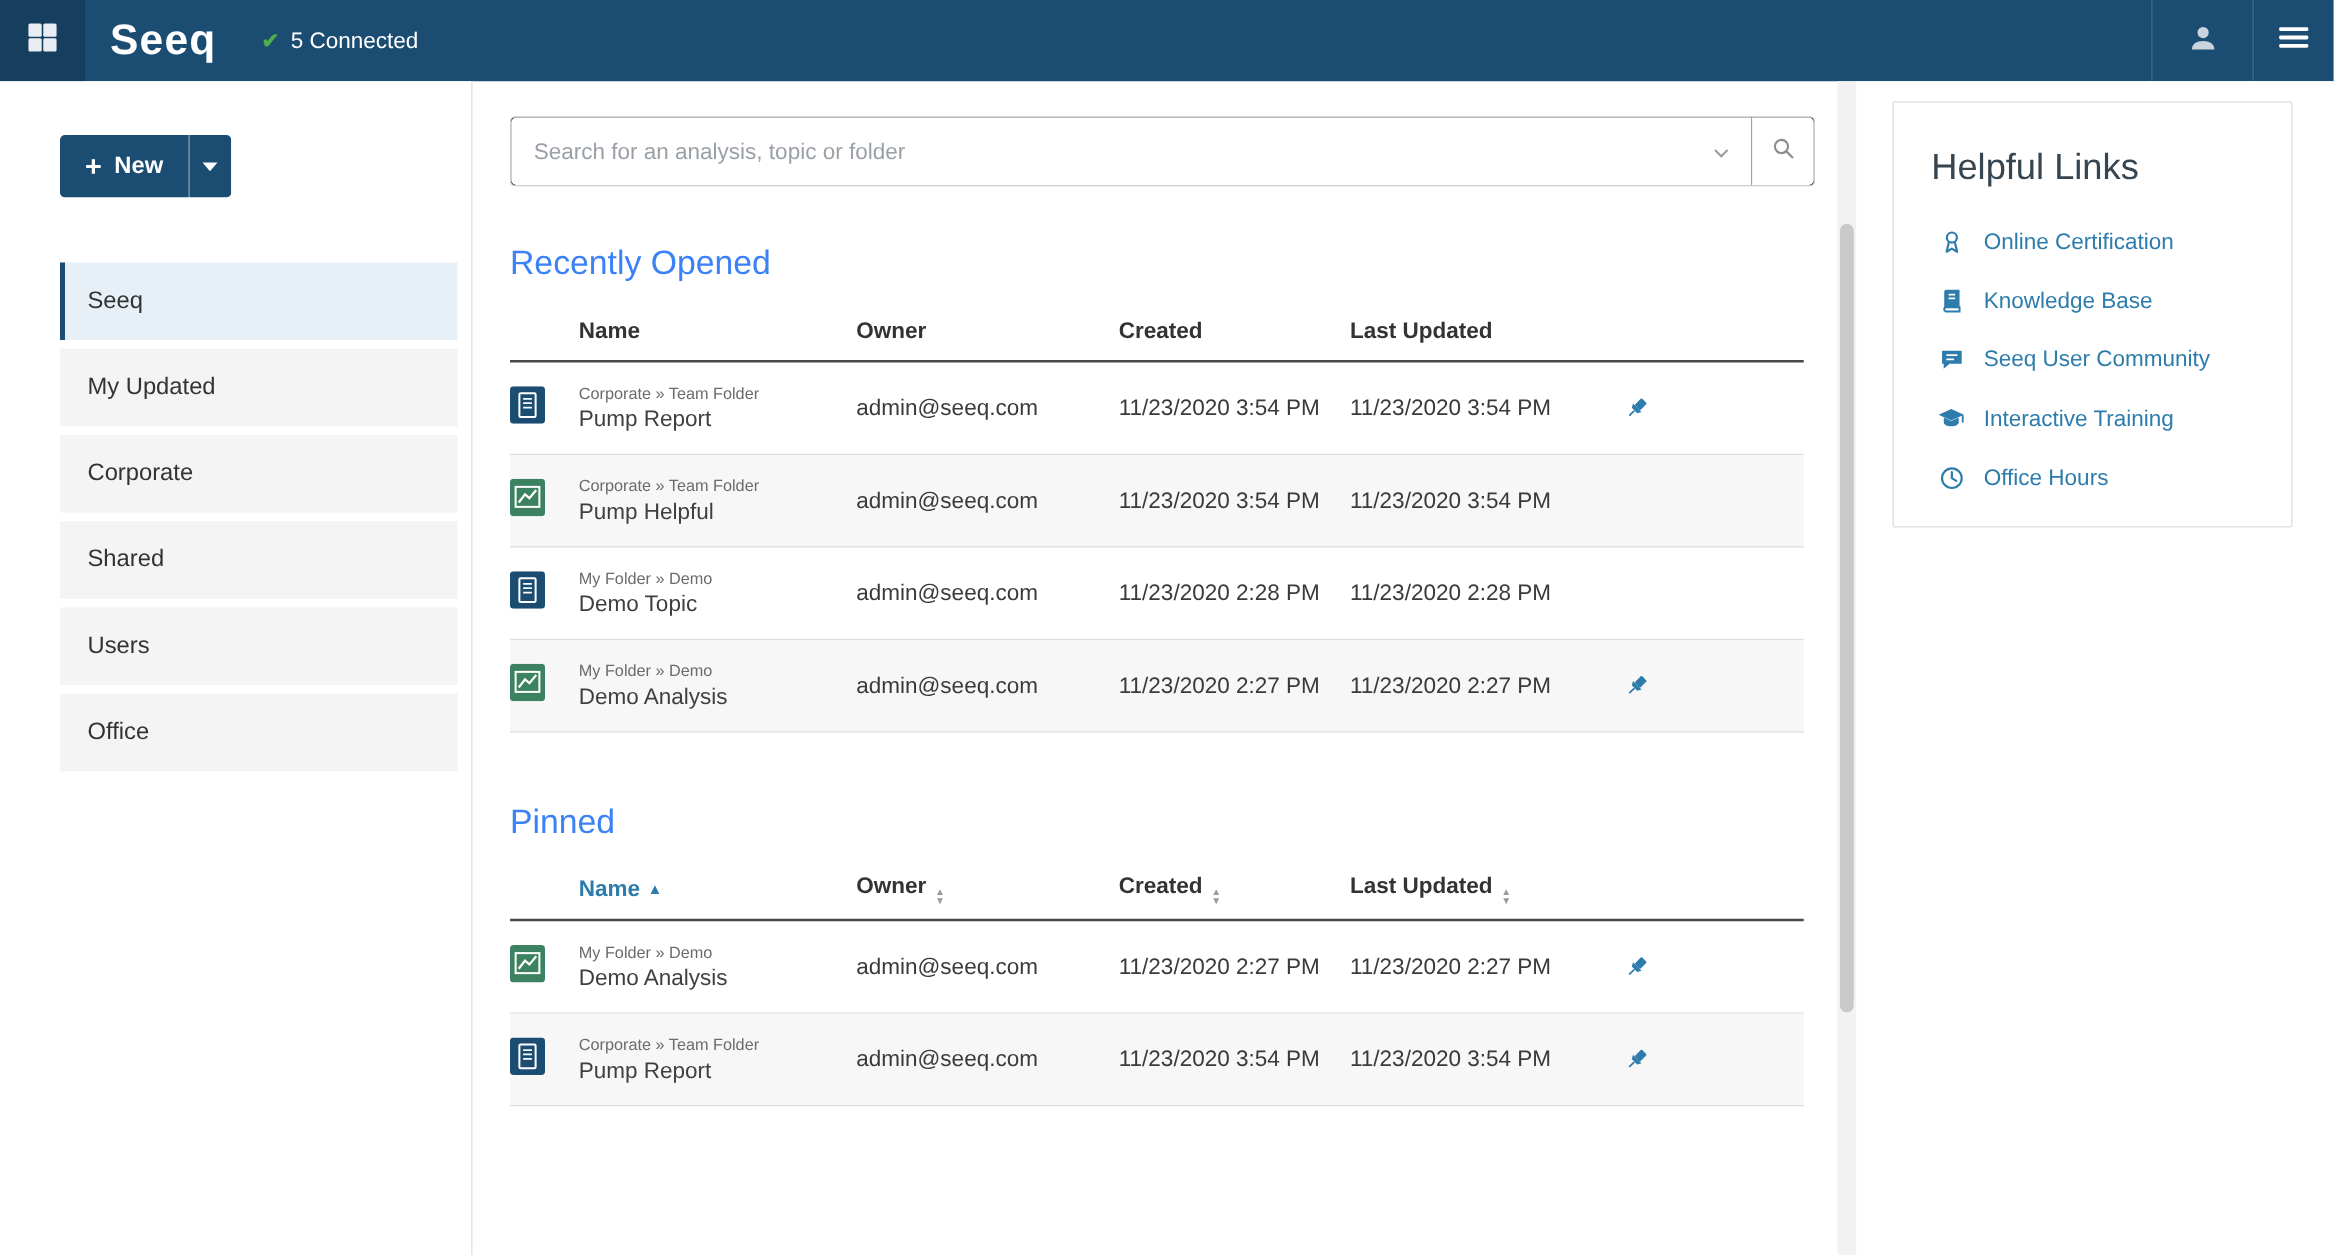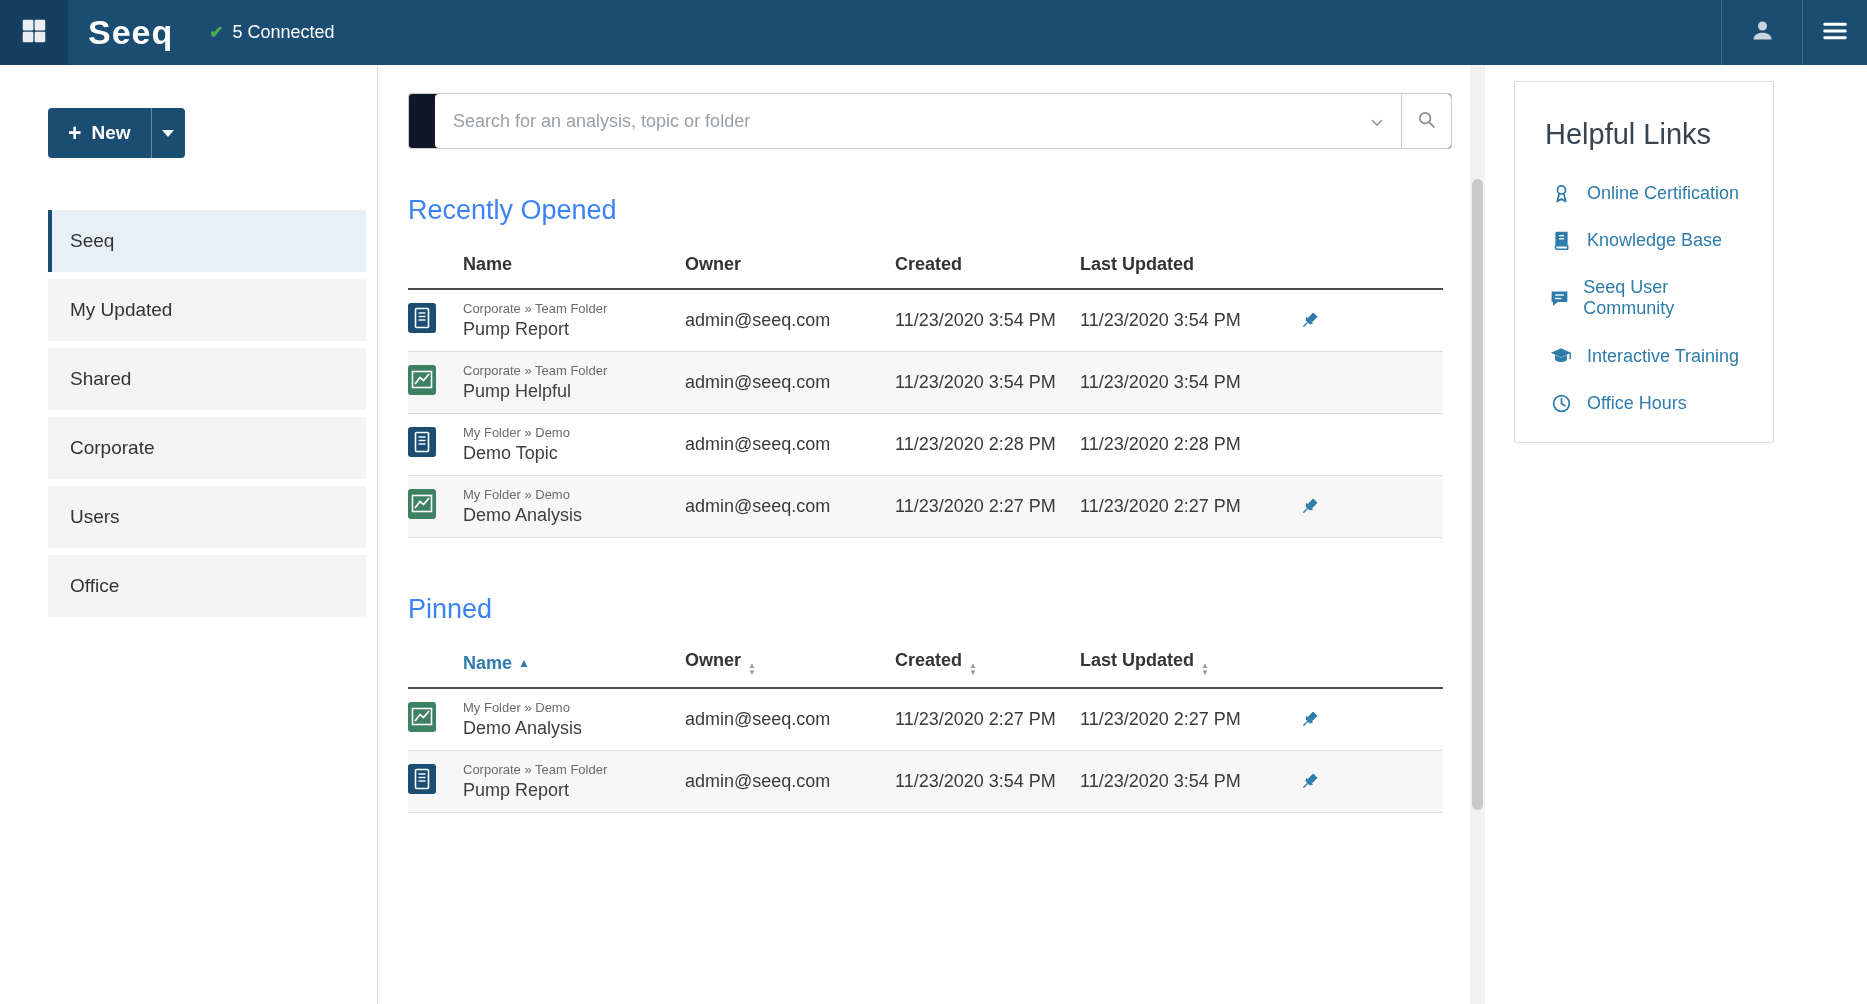--- a/index.html
+++ b/index.html
@@ -28,52 +28,52 @@
   .new-caret { background:#1b4c72; width:34px; border-left:1px solid rgba(255,255,255,0.35); display:flex; align-items:center; justify-content:center; }
   .caret-down { width:0; height:0; border-left:6px solid transparent; border-right:6px solid transparent; border-top:7px solid #fff; }
 
   .nav-list { margin-top:52px; }
   .nav-item { width:318px; margin:0 0 7px 48px; height:62px; display:flex; align-items:center; padding-left:18px; background:#f4f4f4; color:#333; font-size:19px; cursor:pointer; border-left:4px solid transparent; }
   .nav-item.active { background:#e7f0f7; border-left:4px solid #1b4c72; }
 
   
   .main { flex:1 1 auto; padding:28px 0 0 30px; overflow:hidden; }
 
-  .search-group { width:1044px; height:56px; border:1px solid #ccc; border-radius:4px; display:flex; background:#0f172a; position:relative;padding-left:26px; }
+  .search-group { width:1044px; height:56px; border:1px solid #ccc; border-radius:4px; display:flex; background:#0f172a; position:relative; }
   .search-input { flex:1 1 auto; border:none; outline:none; font-size:18px; padding:0 90px 0 18px; color:#333; font-family:"Liberation Sans", sans-serif; border-radius:4px 0 0 4px; }
   .search-input::placeholder { color:#9aa0a6; }
   .search-chevron { position:absolute; right:66px; top:20px; }
   .search-btn { width:50px; border-left:1px solid #ccc; display:flex; align-items:center; justify-content:center; cursor:pointer; background:#fff; border-radius:0 4px 4px 0; }
 
   .section-title { font-size:27px; color:#3b82f6; font-weight:400; margin-top:46px; }
   .section-title.pinned-title { margin-top:56px; }
 
   .table { width:1035px; margin-top:14px; }
   .t-header { display:grid; grid-template-columns:55px 222px 210px 185px 199px 60px; align-items:center; height:50px; border-bottom:2px solid #4a4a4a; font-size:18px; font-weight:bold; color:#333; }
   .t-header .sortable { color:#2d7cab; cursor:pointer; }
   .sort-asc { color:#2d7cab; font-size:12px; margin-left:6px; vertical-align:2px; }
   .sort-both { display:inline-flex; flex-direction:column; margin-left:7px; vertical-align:-2px; }
   .sort-both span { font-size:8px; line-height:7px; color:#9a9a9a; }
   .hdr-cell { cursor:pointer; }
 
-  .trow { display:grid; grid-template-columns:55px 222px 210px 185px 199px 60px; align-items:center; height:62px; border-bottom:1px solid #ddd; font-size:18px; color:#3a3a3a; cursor:pointer; }
+  .trow { display:grid; grid-template-columns:55px 222px 210px 185px 199px 60px; align-items:center; height:74px; border-bottom:1px solid #ddd; font-size:18px; color:#3a3a3a; cursor:pointer; }
   .trow:nth-child(odd) { background:#f7f7f7; }
   .icon-cell { display:flex; align-items:center; }
   .name-cell .path { font-size:13px; color:#6b6b6b; margin-bottom:3px; }
   .name-cell .iname { font-size:18px; color:#3f3f3f; }
   .pin-cell { display:flex; justify-content:center; }
   .pin { display:inline-flex; }
 
   
   .scrollbar { width:15px; flex:0 0 15px; background:#f2f2f2; position:relative; }
   .scroll-thumb { position:absolute; left:2px; width:11px; top:114px; height:631px; background:#c9c9c9; border-radius:6px; }
 
   
   .right-panel { width:382px; flex:0 0 382px; padding-top:16px; background:#fff; }
-  .links-card { width:260px; margin-left:29px; border:1px solid #ddd; border-radius:2px; padding:36px 30px 28px 30px; background:#fff; }
+  .links-card { width:320px; margin-left:29px; border:1px solid #ddd; border-radius:2px; padding:36px 30px 28px 30px; background:#fff; }
   .links-title { font-size:29px; color:#36454f; font-weight:400; margin-bottom:32px; }
   .hl-item { display:flex; align-items:center; margin-bottom:26px; cursor:pointer; }
   .hl-item:last-child { margin-bottom:0; }
   .hl-icon-wrap { width:32px; display:flex; justify-content:center; color:#2d7cab; }
   .hl-label { font-size:18px; color:#2d7cab; margin-left:10px; }
 
   
   .statusbar { height:44px; flex:0 0 44px; background:#e3e3e3; border-top:1px solid #cfcfcf; display:flex; align-items:center; justify-content:space-between; padding:0 16px 0 19px; font-size:17px; color:#51626d; }
   .server-load { display:flex; align-items:center; }
   .load-badge { background:#3fae49; color:#fff; font-size:13px; font-weight:bold; padding:3px 7px; border-radius:3px; margin-left:9px; }
@@ -134,24 +134,24 @@
       </div>
 
       <nav class="nav-list">
         <div class="nav-item active">
             <span>Seeq</span>
           </div>
         <div class="nav-item">
             <span>My Updated</span>
           </div>
         <div class="nav-item">
+            <span>Corporate</span>
+          </div>
+        <div class="nav-item">
             <span>Shared</span>
-          </div>
-        <div class="nav-item">
-            <span>Corporate</span>
           </div>
         <div class="nav-item">
             <span>Users</span>
           </div>
         <div class="nav-item">
             <span>Office</span>
           </div>
       </nav>
     </aside>
 

